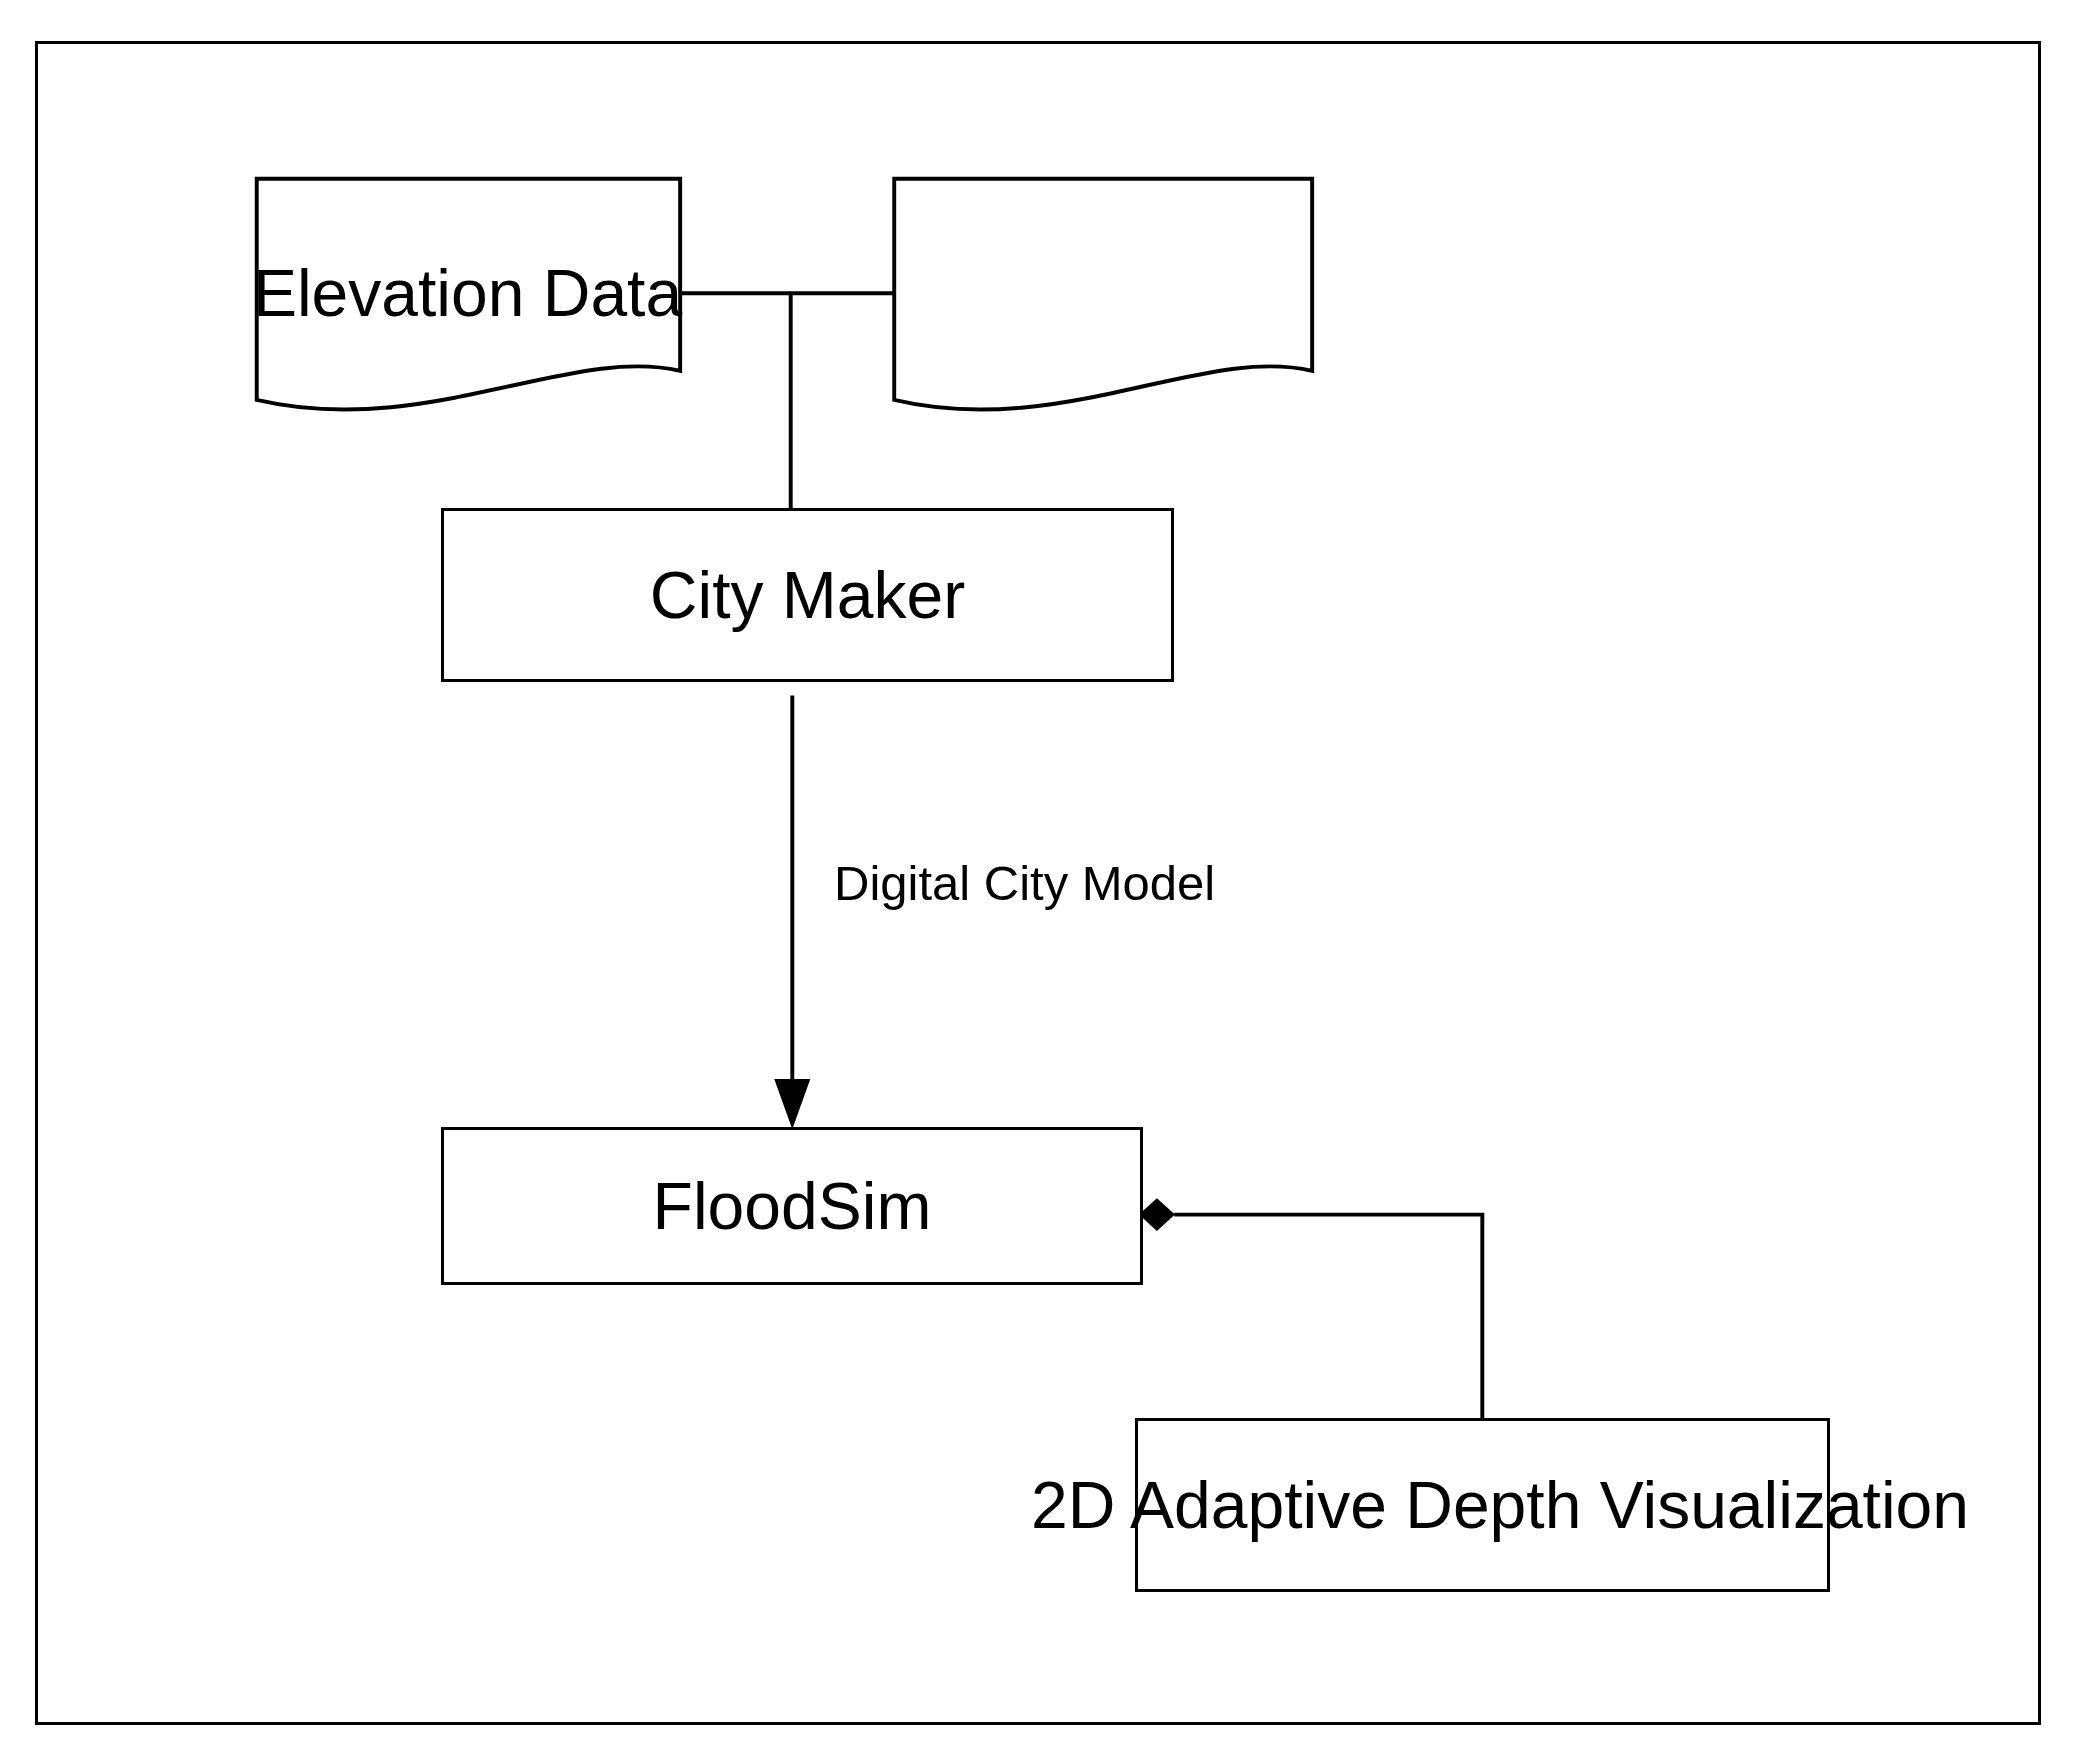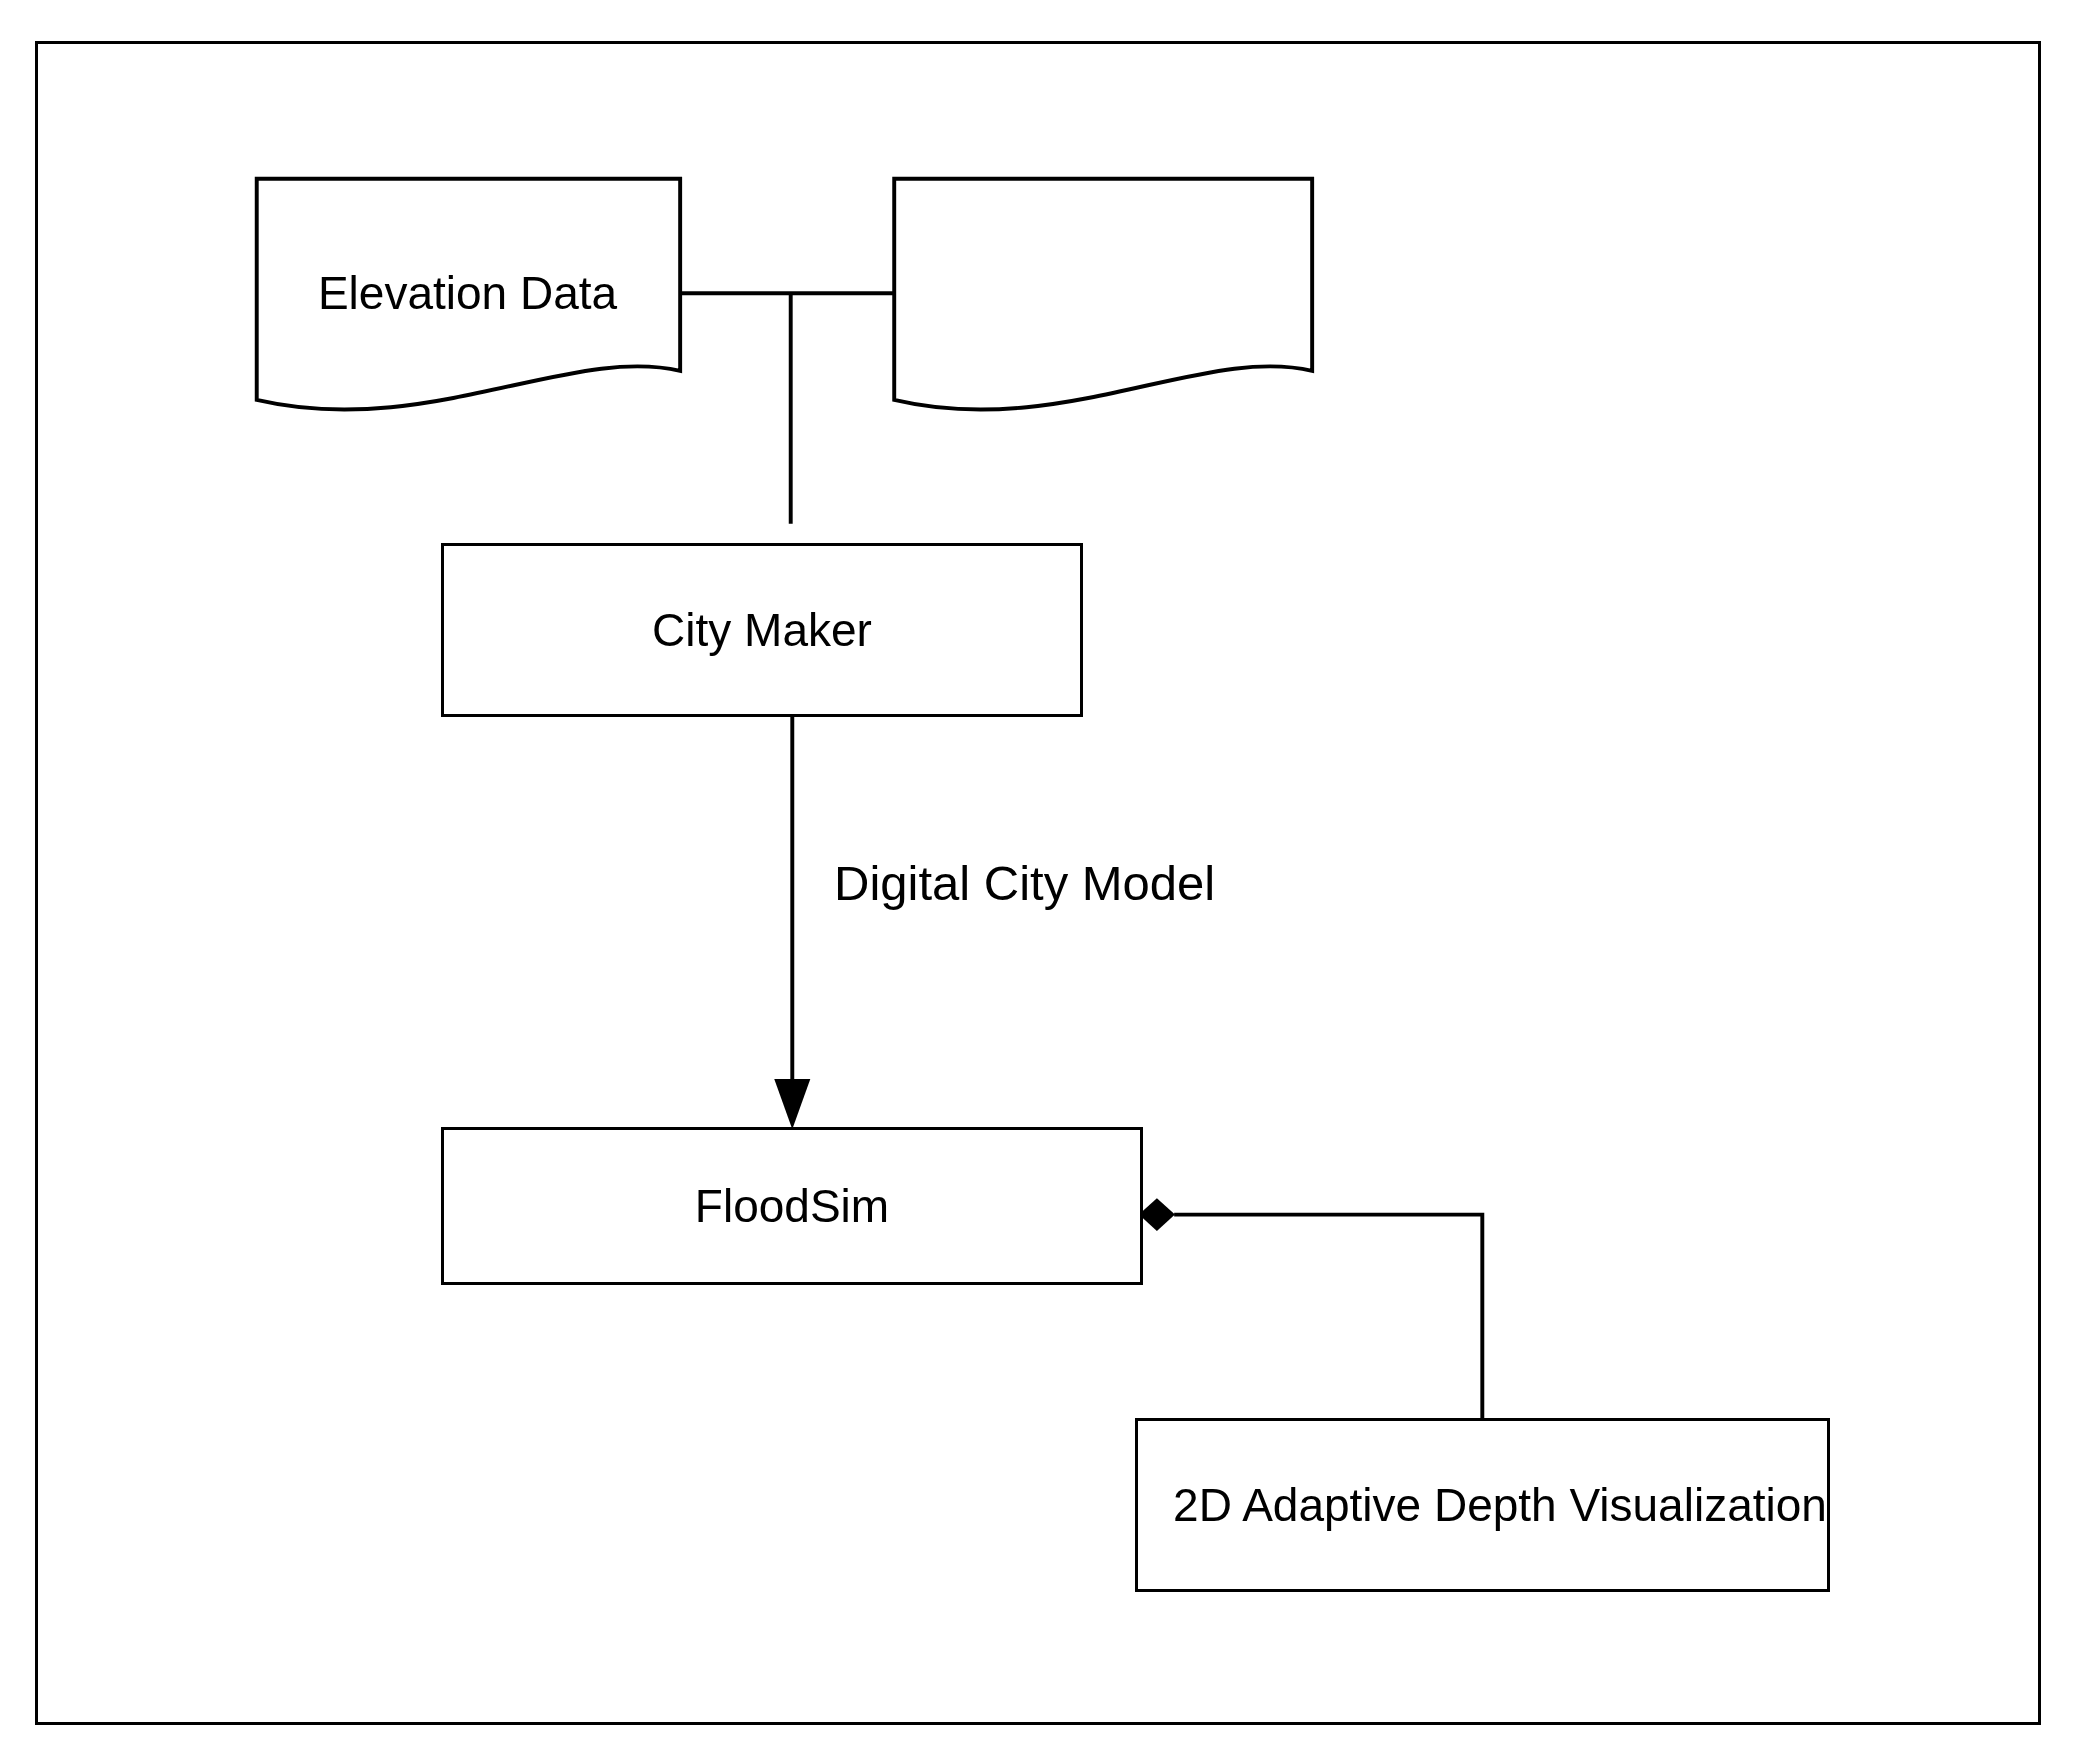--- a/index.html
+++ b/index.html
@@ -33,35 +33,35 @@
     top: 0;
     width: 2077px;
     height: 1758px;
     z-index: 2;
   }
   .node {
     position: absolute;
     display: flex;
     align-items: center;
     justify-content: center;
-    font-size: 46px;
+    font-size: 66px;
     line-height: normal;
     white-space: nowrap;
     text-align: right;
     z-index: 3;
   }
   .rect-node {
     border: 3.9px solid #000000;
     background: #ffffff;
     box-sizing: border-box;
   }
   .doc-label {
     background: transparent;
   }
-  .node-citymaker { left: 441px; top: 543px; width: 642px; height: 174px; }
+  .node-citymaker { left: 441px; top: 508px; width: 733px; height: 174px; }
   .node-floodsim  { left: 441px; top: 1127px; width: 702px; height: 158px; }
   .node-viz2d     { left: 1135px; top: 1418px; width: 695px; height: 174px; padding-left: 35px; }
   .node-elevation { left: 256px; top: 179px; width: 423px; height: 227px; }
   .node-osm       { left: 894px; top: 179px; width: 418px; height: 227px; }
   .edge-label {
     position: absolute;
     left: 834px;
     top: 856px;
     font-size: 49px;
     line-height: 55px;

